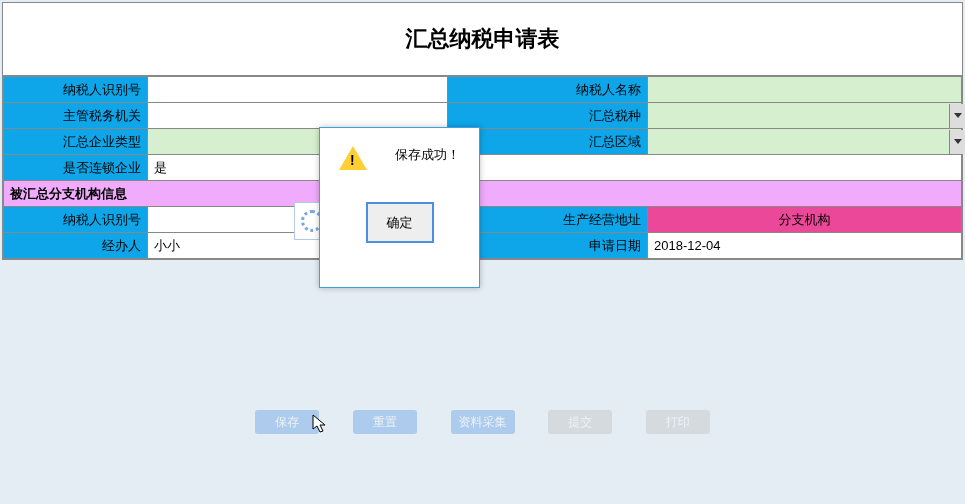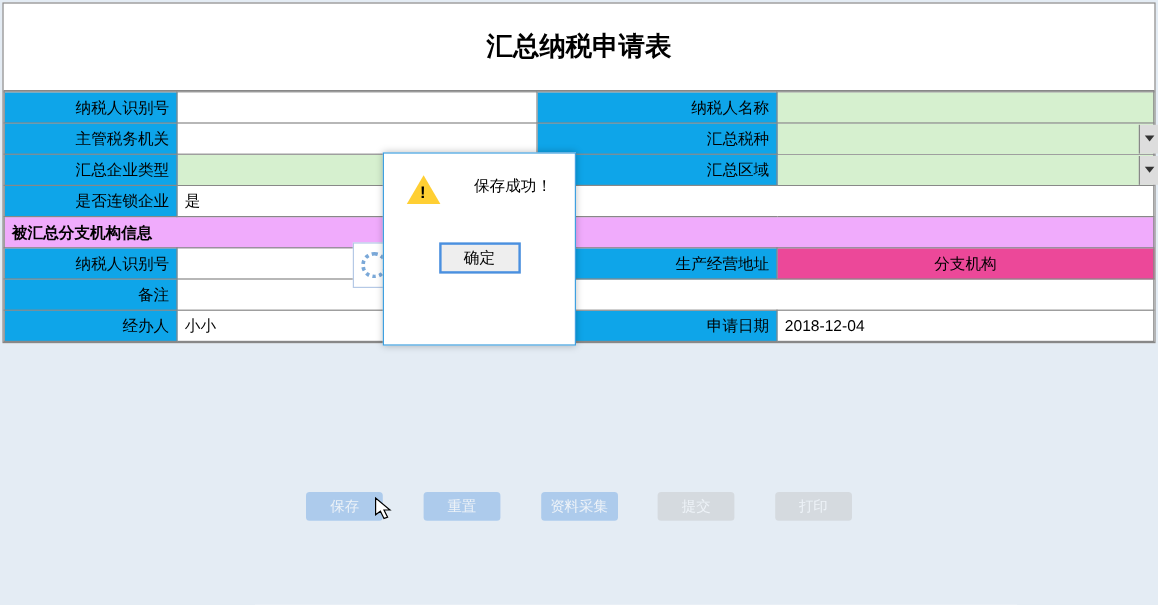--- a/index.html
+++ b/index.html
@@ -160,21 +160,21 @@
     position: absolute;
     left: -3px; top: 6px;
     font-size: 14px; font-weight: bold; color:#000;
   }
   .modal-msg { font-size: 13px; }
   .modal-foot {
     text-align: center;
     padding-top: 22px;
   }
   .modal-ok {
-    width: 68px; height: 26px;
+    width: 68px; height: 41px;
     border: 2px solid #4a90e0;
     background: #eee;
     font-size: 13px;
     cursor: pointer;
   }
 
   
   .cursor {
     position: absolute;
     left: 312px; top: 414px;
@@ -236,24 +236,20 @@
     </tr>
 
     <tr>
       <td class="label">纳税人识别号</td>
       <td class="value"></td>
       <td class="label">生产经营地址</td>
       <td class="value centered" colspan="2" style="background:#ec4899">分支机构</td>
     </tr>
 
 
-    <tr>
-      <td class="label">备注</td>
-      <td class="value" colspan="4"></td>
-    </tr>
 
     <tr>
       <td class="label">经办人</td>
       <td class="value">小小</td>
       <td class="label">申请日期</td>
       <td class="value" colspan="2">2018-12-04</td>
     </tr>
   </tbody>
     </table>
 </div>

